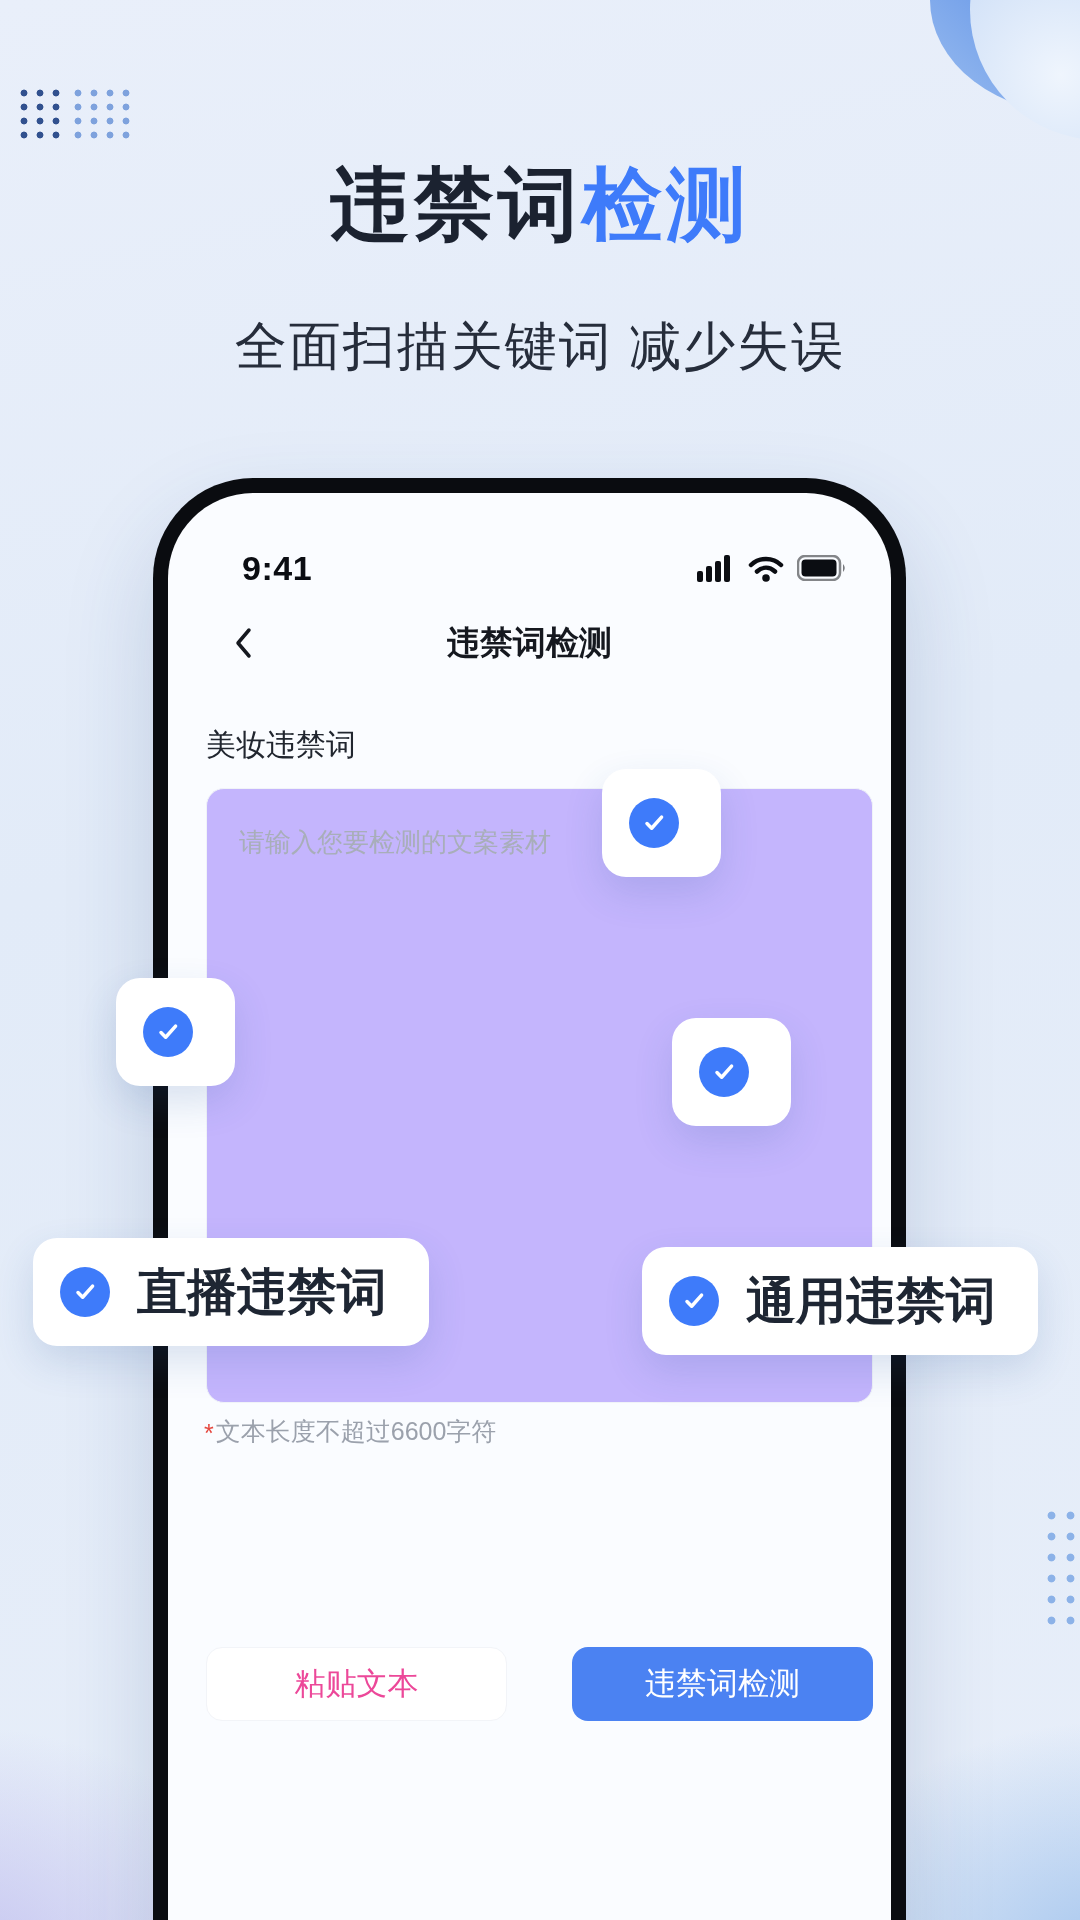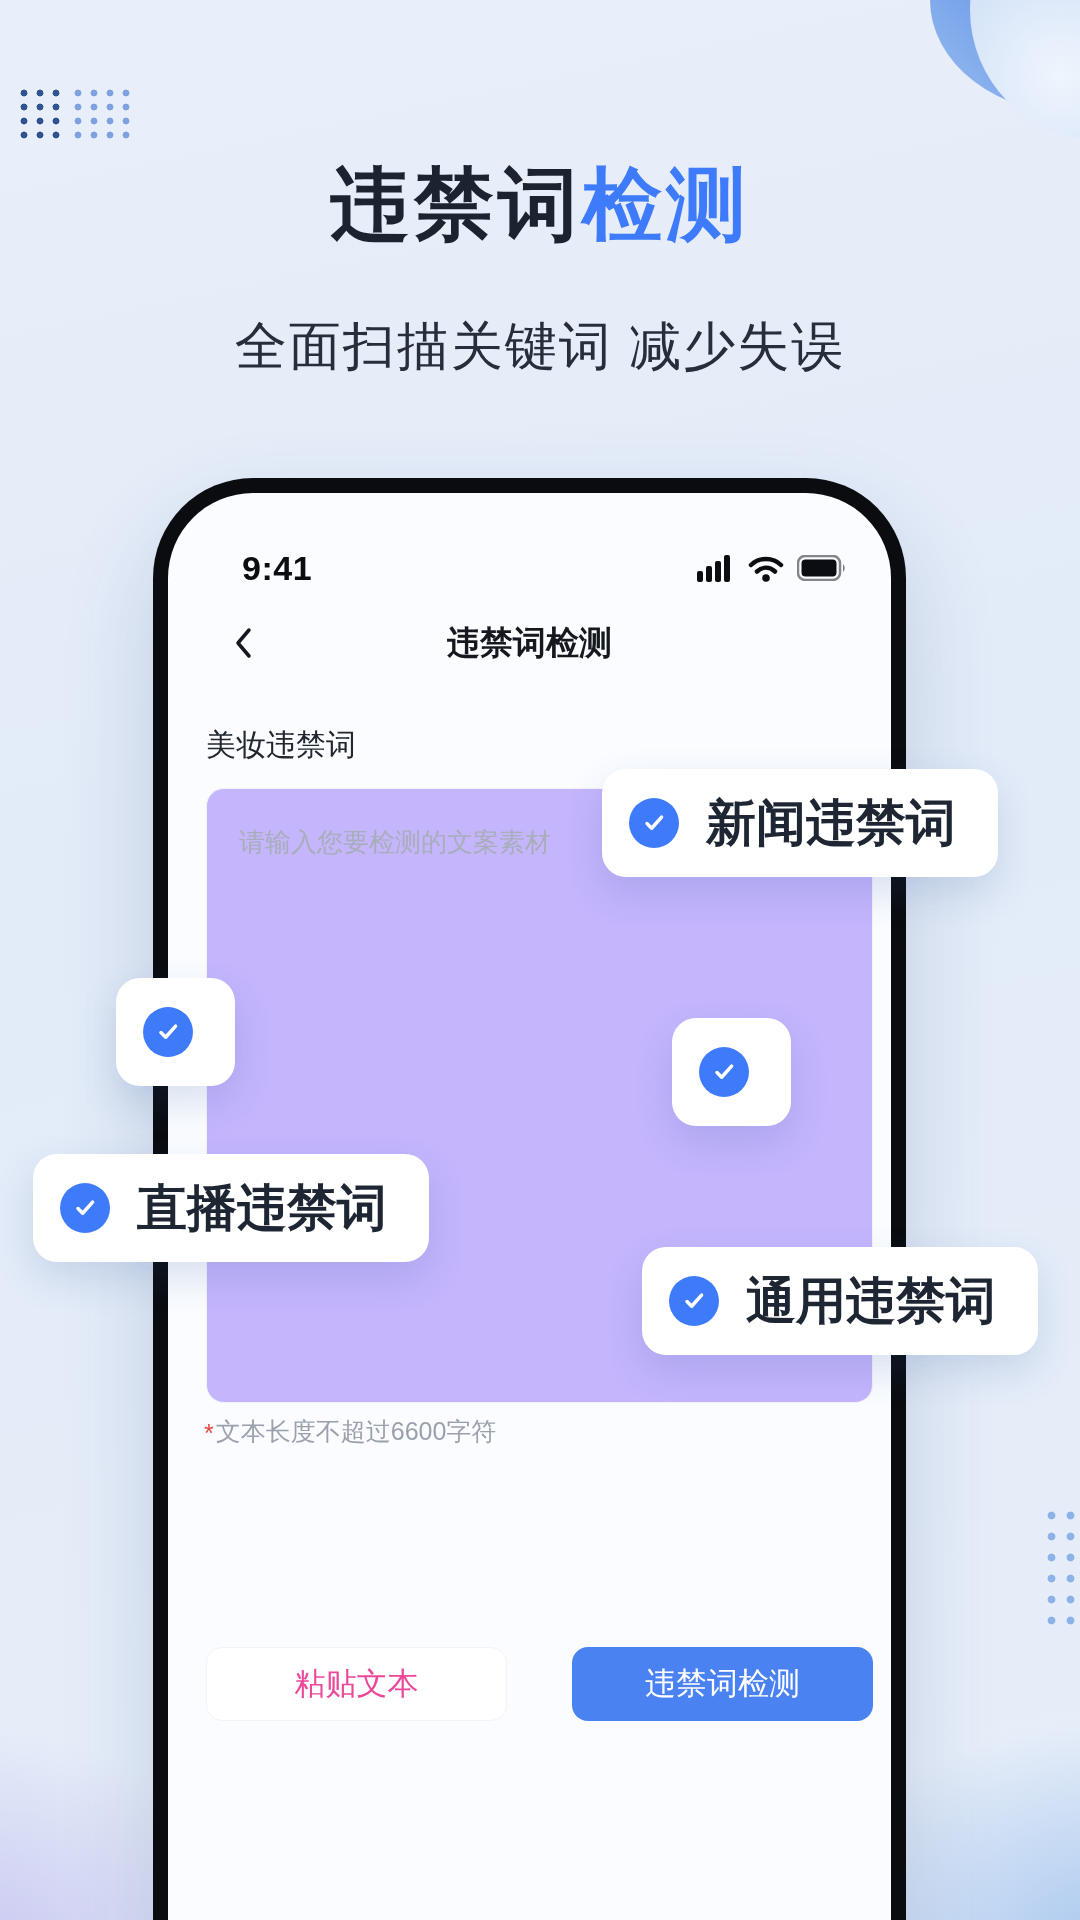--- a/index.html
+++ b/index.html
@@ -122,21 +122,21 @@
     cursor:pointer;
   }
   .check-circle {
     width:50px; height:50px; border-radius:50%;
     background:var(--accent,#3E7BFA); flex:0 0 auto;
     display:flex; align-items:center; justify-content:center;
   }
   .chip-news      { left:602px; top:769px; }
   .chip-beauty    { left:116px; top:978px; }
   .chip-sensitive { left:672px; top:1018px; }
-  .chip-live      { left:33px;  top:1154px; }
+  .chip-live      { left:33px;  top:1238px; }
   .chip-general   { left:642px; top:1247px; }
 </style>
 </head>
 <body>
 
 <div class="corner-wedge"></div>
 <div class="decor-circle"></div>
 <div class="dots dots-tl-dark"></div>
 <div class="dots dots-tl-light"></div>
 <div class="dots dots-right"></div>
@@ -191,21 +191,20 @@
 
   </div>
 </div>
 
 <div class="chip chip-news">
   <span class="check-circle">
     <svg width="28" height="28" viewBox="0 0 24 24">
         <path d="M6 12.5l4 4 8.5-9.5" stroke="#fff" stroke-width="3" fill="none" stroke-linecap="round" stroke-linejoin="round"></path>
       </svg>
   </span>
-  <span>新闻违禁词</span>
 </div>
 
 <div class="chip chip-beauty">
   <span class="check-circle">
     <svg width="28" height="28" viewBox="0 0 24 24">
         <path d="M6 12.5l4 4 8.5-9.5" stroke="#fff" stroke-width="3" fill="none" stroke-linecap="round" stroke-linejoin="round"></path>
       </svg>
   </span>
 </div>
 

